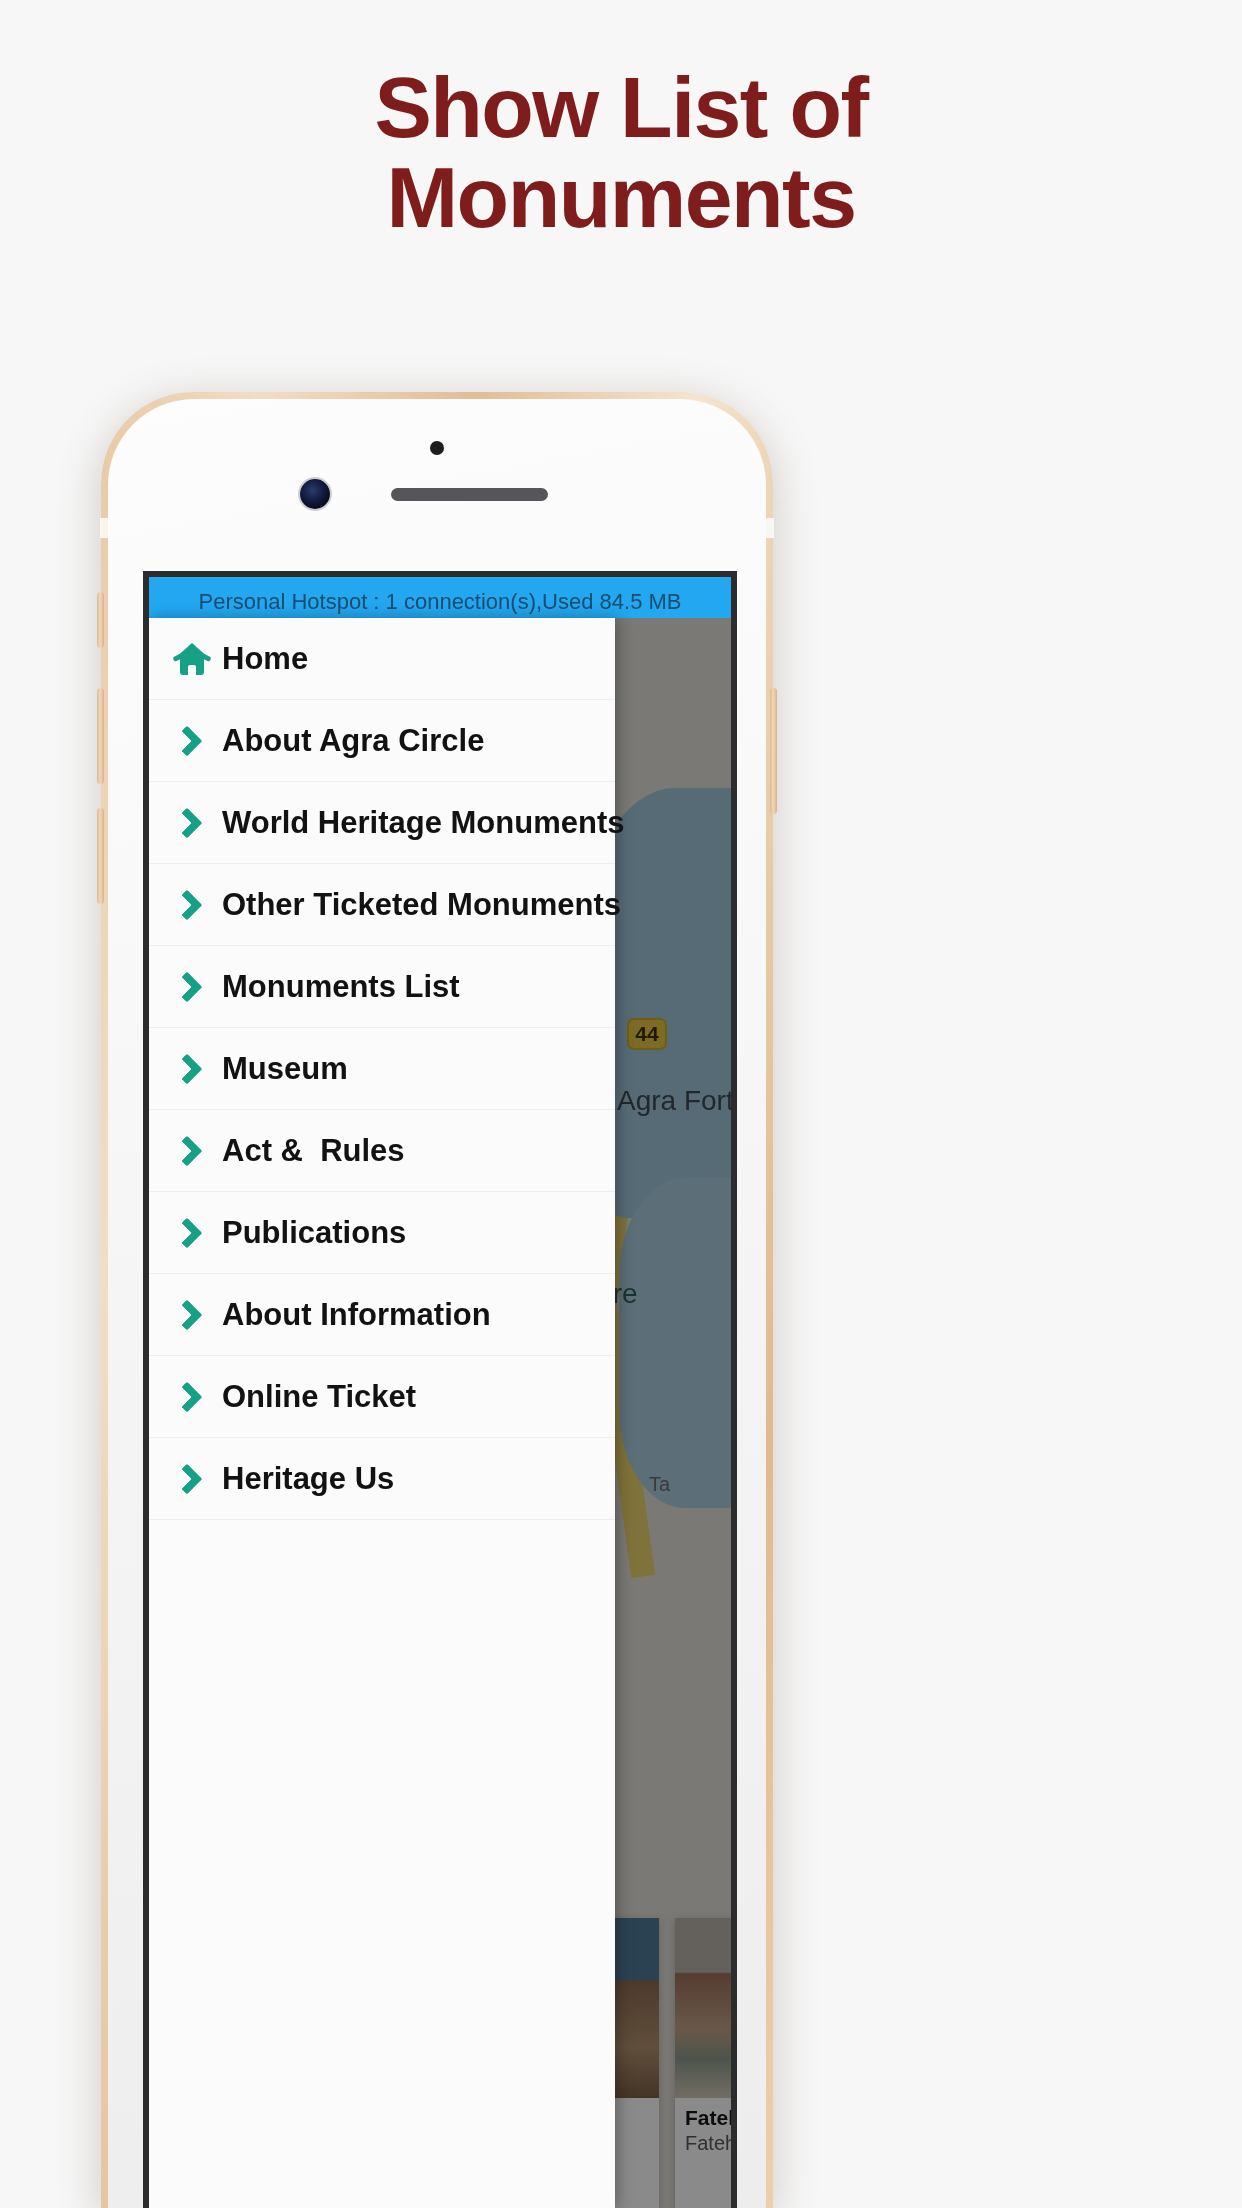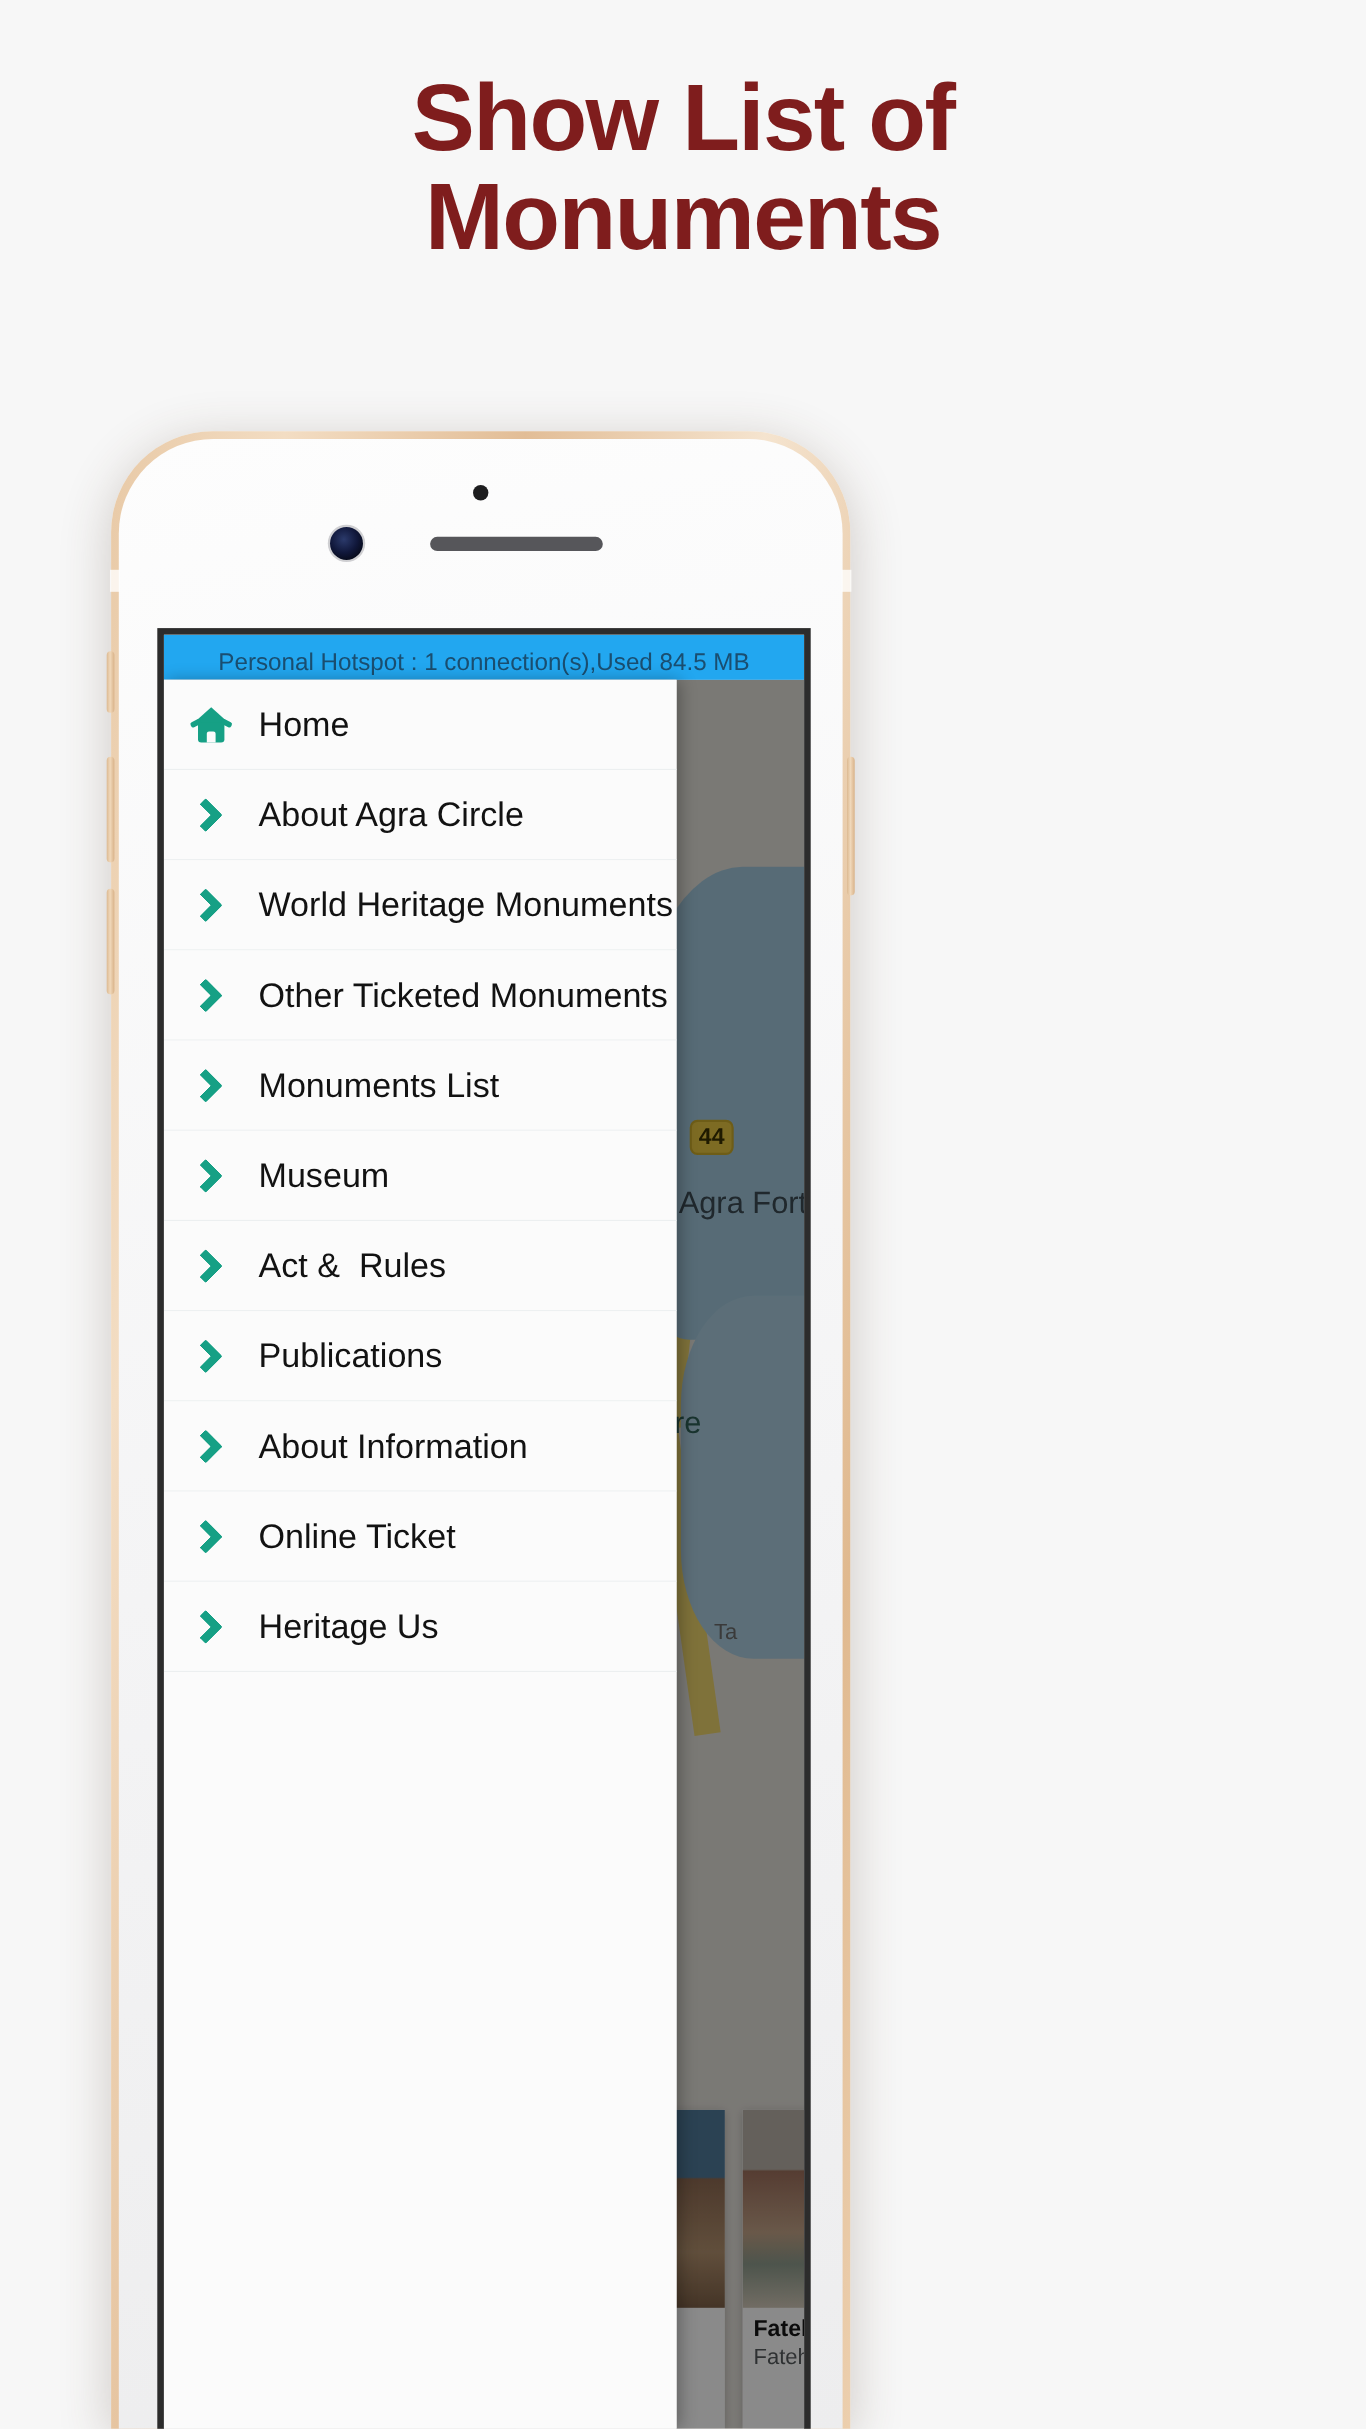--- a/index.html
+++ b/index.html
@@ -125,21 +125,21 @@
   #shield {
     position:absolute; left:478px; top:400px;
     width:40px; height:32px; border-radius:7px;
     background:#e3c341; border:2px solid #c9a92b;
     color:#3a3000; font-size:21px; font-weight:bold;
     display:flex; align-items:center; justify-content:center;
     z-index:6;
   }
   #pin-agra {
     position:absolute; left:424px; top:460px; z-index:6;
-    display:flex; align-items:flex-start;
+    display:flex; align-items:center;
   }
   .map-pin {
     width:36px; height:46px; position:relative; flex:0 0 auto;
   }
   .map-pin .head {
     position:absolute; left:0; top:0; width:36px; height:36px;
     border-radius:50%; background:#12808a;
   }
   .map-pin .tip {
     position:absolute; left:11px; top:28px;
@@ -201,21 +201,22 @@
   .nav-item {
     display:flex; align-items:center;
     height:82px;
     padding-left:25px;
     border-bottom:1px solid #eceff0;
     background:#fbfbfb;
   }
   .nav-icon { flex:0 0 auto; width:42px; display:flex; align-items:center; }
   .nav-label {
     font-size:31px; color:#121212; white-space:pre;
-    margin-left:19px;
+    margin-left:6px;
+    font-weight:bold;
   }
   .chev {
     width:22px; height:22px;
     border-top:8px solid #16a085;
     border-right:8px solid #16a085;
     transform:rotate(45deg);
     border-radius:2px;
     margin-left:2px;
   }
   .house { width:36px; height:32px; position:relative; }

